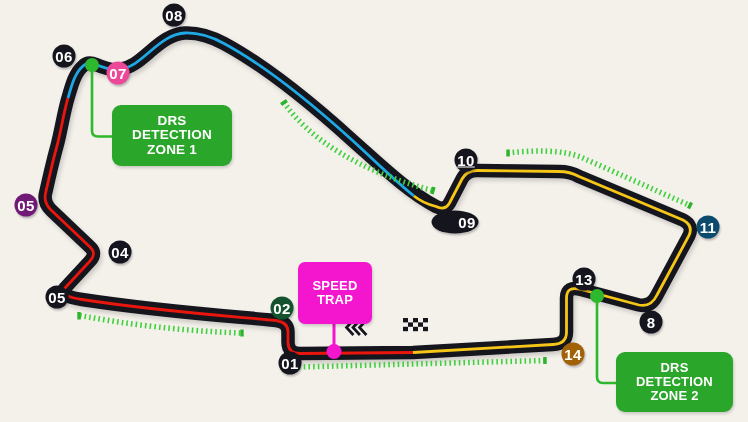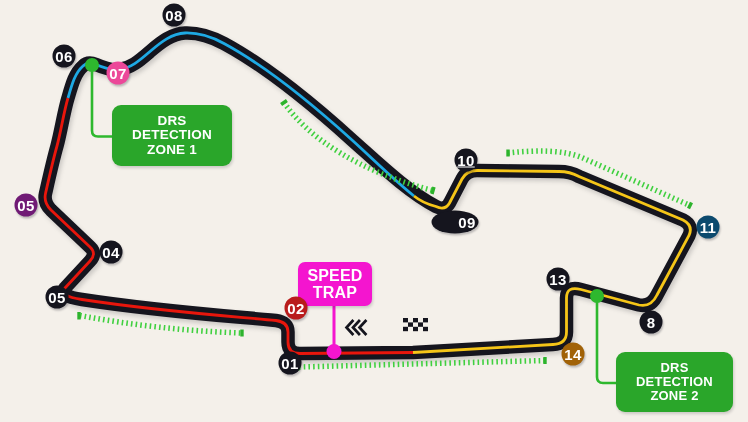--- a/index.html
+++ b/index.html
@@ -28,21 +28,21 @@
   }
   .callout span{display:block; white-space:nowrap;}
   .drs-box{
     width:120px; border-radius:9px; font-size:13.5px; letter-spacing:.2px;
     padding:8px 0;
   }
   #drs1{left:112px; top:105px; height:45px;}
   #drs2{left:616px; top:352px; width:117px; height:44px; font-size:13px;}
   .speed-box{
     left:298px; top:262px; width:74px; height:32px; border-radius:7px;
-    font-size:16px; padding:6px 0; letter-spacing:.2px;
+    font-size:13px; padding:15px 0; letter-spacing:.2px;
   }
 </style>
 </head>
 <body>
 
 <div class="stage">
 
   <svg class="trackmap" width="748" height="422" viewBox="0 0 748 422">
 
     <g class="shadowed">
@@ -128,27 +128,27 @@
     <span>ZONE 2</span>
   </div>
 
   <div class="callout speed-box" style="background:#f415cf;">
     <span>SPEED</span>
     <span>TRAP</span>
   </div>
 
   <div>
       <div class="corner-marker" style="left: 290px; top: 363px; background: rgb(21, 21, 30); color: rgb(255, 255, 255);">01</div>
-      <div class="corner-marker" style="left: 282px; top: 308px; background: #b91c1c; color: rgb(255, 255, 255); margin-left: 14px;">02</div>
+      <div class="corner-marker" style="left: 282px; top: 308px; background: #14532d; color: rgb(255, 255, 255);">02</div>
       <div class="corner-marker" style="left: 57px; top: 297px; background: rgb(21, 21, 30); color: rgb(255, 255, 255);">05</div>
-      <div class="corner-marker" style="left: 111px; top: 252px; background: rgb(21, 21, 30); color: rgb(255, 255, 255);">04</div>
+      <div class="corner-marker" style="left: 120px; top: 252px; background: rgb(21, 21, 30); color: rgb(255, 255, 255);">04</div>
       <div class="corner-marker" style="left: 26px; top: 205px; background: #701a75; color: rgb(255, 255, 255);">05</div>
       <div class="corner-marker" style="left: 64px; top: 56px; background: rgb(21, 21, 30); color: rgb(255, 255, 255);">06</div>
       <div class="corner-marker" style="left: 118px; top: 73px; background: #ec4899; color: rgb(255, 255, 255); text-align: right;">07</div>
       <div class="corner-marker" style="left: 174px; top: 15px; background: rgb(21, 21, 30); color: rgb(255, 255, 255);">08</div>
       <div class="corner-marker" style="left: 455px; top: 222px; background: rgb(21, 21, 30); color: rgb(255, 255, 255); padding-left: 24px;">09</div>
       <div class="corner-marker" style="left: 466px; top: 160px; background: rgb(21, 21, 30); color: rgb(255, 255, 255); text-decoration: underline;">10</div>
       <div class="corner-marker" style="left: 708px; top: 227px; background: #0c4a6e; color: rgb(255, 255, 255);">11</div>
       <div class="corner-marker" style="left: 651px; top: 322px; background: rgb(21, 21, 30); color: rgb(255, 255, 255);">8</div>
-      <div class="corner-marker" style="left: 558px; top: 279px; background: rgb(21, 21, 30); color: rgb(255, 255, 255);">13</div>
+      <div class="corner-marker" style="left: 584px; top: 279px; background: rgb(21, 21, 30); color: rgb(255, 255, 255);">13</div>
       <div class="corner-marker" style="left: 573px; top: 354px; background: #a16207; color: rgb(255, 255, 255);">14</div>
     </div>
 </div>
 
 </body></html>

